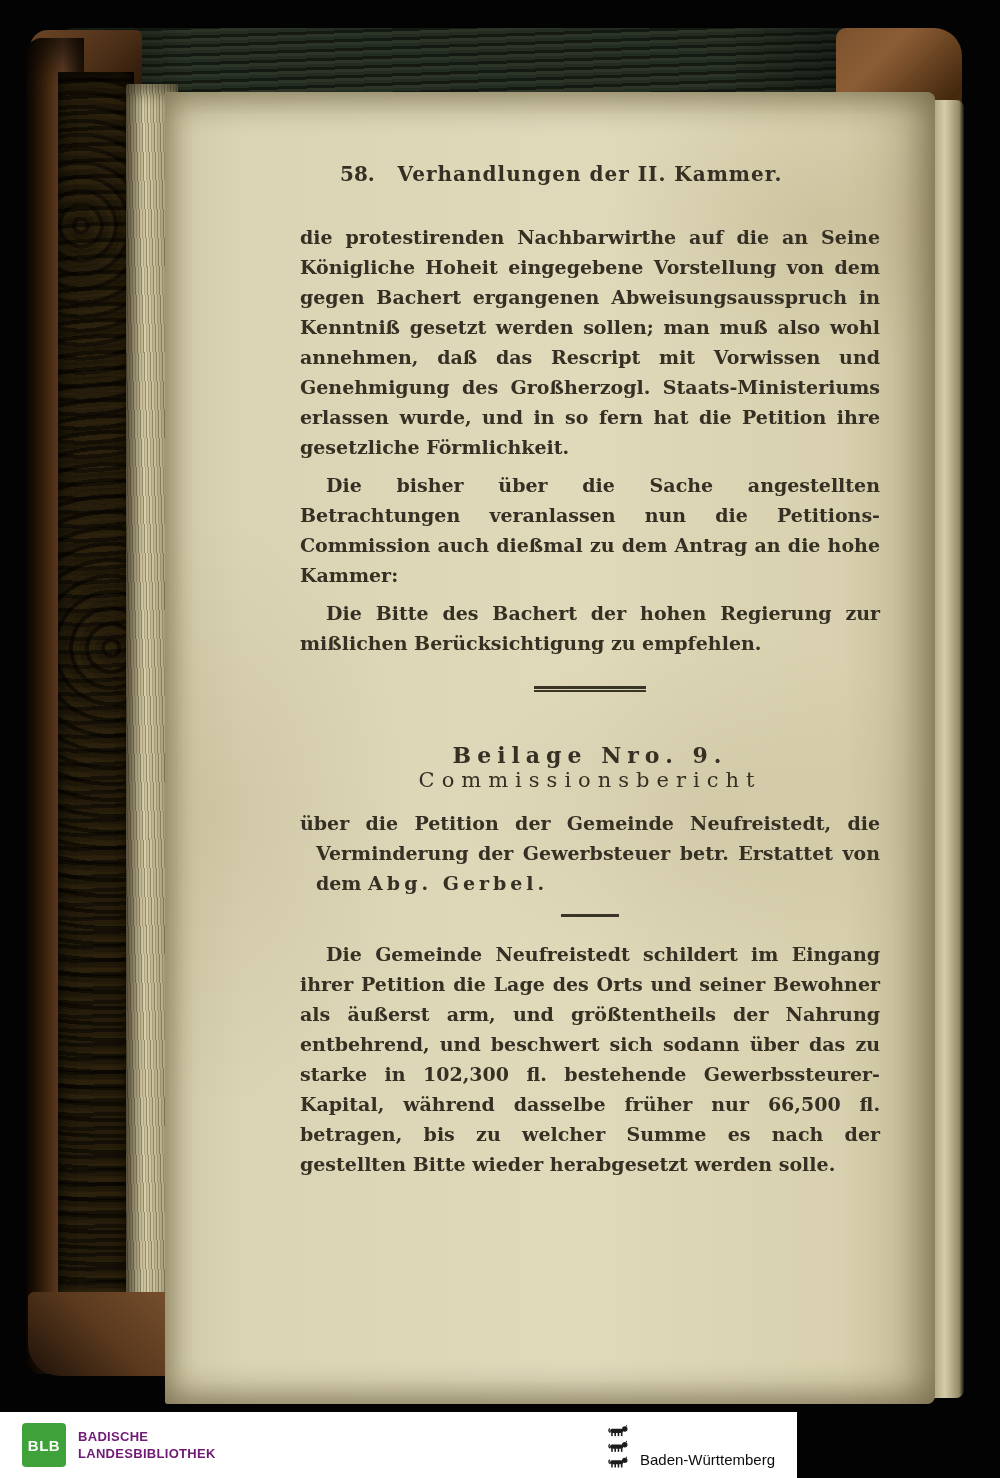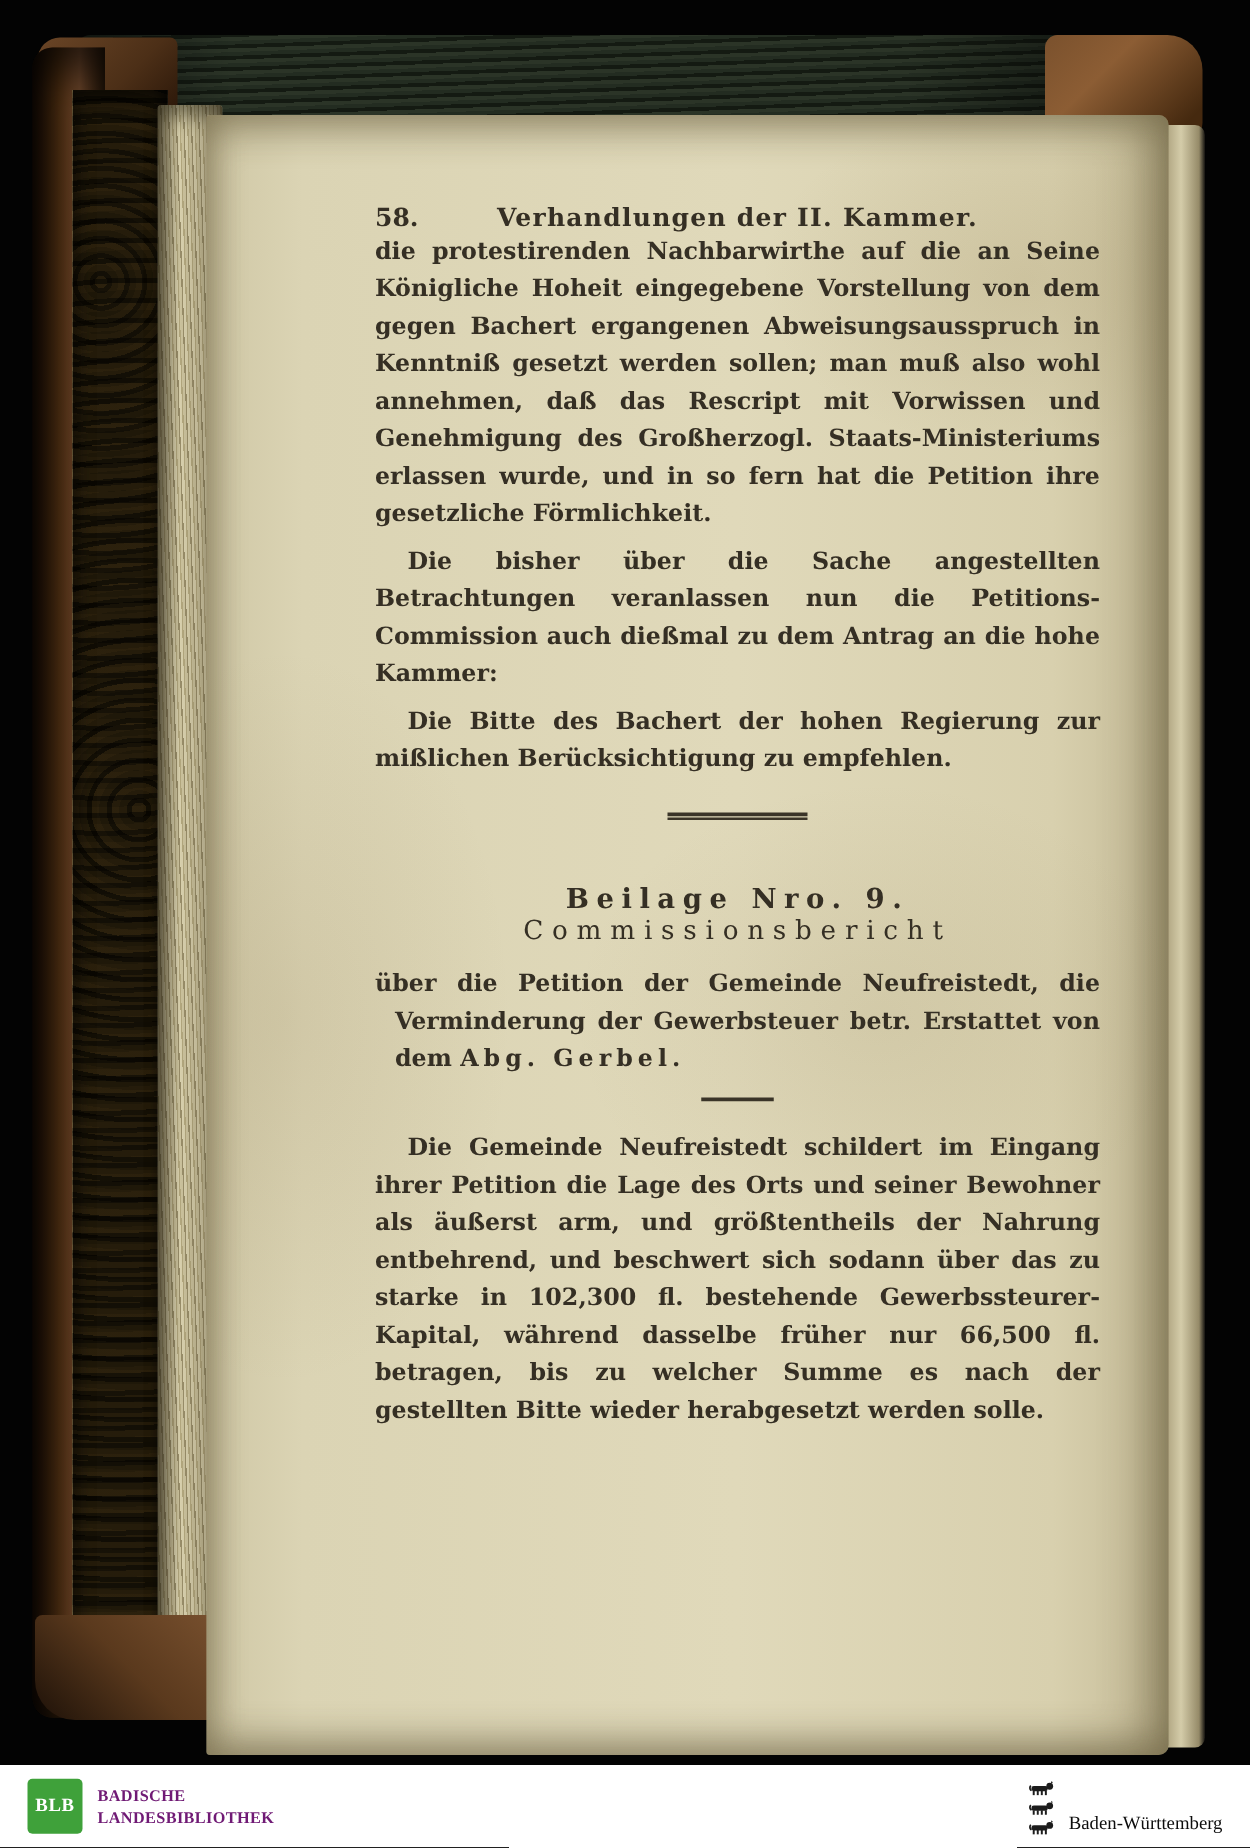--- a/index.html
+++ b/index.html
@@ -79,26 +79,26 @@
     color:#352f24;
   }
   .text-col {
     position:absolute; left:135px; right:55px; top:70px;
     font-weight:700;
   }
   .page-head {
     display:grid; grid-template-columns:1fr auto 1fr; align-items:baseline;
     font-size:20px;
   }
-  .pagenum { justify-self:start; }
+  .pagenum { justify-self:start;margin-left:40px; }
   .runhead { justify-self:center; letter-spacing:1px; }
   p.body {
     font-size:19px; line-height:30px; text-align:justify; margin:0 0 8px;
   }
-  p.first { }
+  p.first { margin-top:36px; }
   p.ind { text-indent:26px; }
   .rule-double {
     width:112px; height:6px; margin:28px auto 0;
     border-top:3px solid #3a3428; border-bottom:2px solid #3a3428;
   }
   .beilage-title {
     margin-top:50px; text-align:center;
     font-size:22px; letter-spacing:6px; font-weight:700;
   }
   .beilage-sub { margin-top:22px; text-align:center; font-size:19px; font-weight:700; }
@@ -109,23 +109,23 @@
   .report-sub {
     margin-top:16px; font-size:19px; line-height:30px; text-align:justify;
     padding-left:16px; text-indent:-16px;
   }
   .spaced { letter-spacing:4px; }
   .rule-single { width:58px; margin:16px auto 0; border-top:3px solid #3a3428; }
   p.after-rule { margin-top:22px; }
 
   
   .footer {
-    position:absolute; left:0; top:1412px; width:1000px; height:66px;
+    position:absolute; left:0; top:1412px; width:797px; height:66px;
     background:#ffffff; display:flex; align-items:center; justify-content:space-between;
-    padding:0 22px; font-family:Liberation Serif, serif;
+    padding:0 22px; font-family:Liberation Sans, sans-serif;
   }
   .footer-left { display:flex; align-items:center; gap:12px; }
   .blb-logo {
     width:44px; height:44px; background:#3fa13a; border-radius:4px;
     display:flex; align-items:center; justify-content:center;
     color:#fff; font-weight:700; font-size:15px; letter-spacing:.5px;
   }
   .lib-name {
     font-weight:700; font-size:13px; line-height:17px; color:#701a75;
     letter-spacing:.3px;

